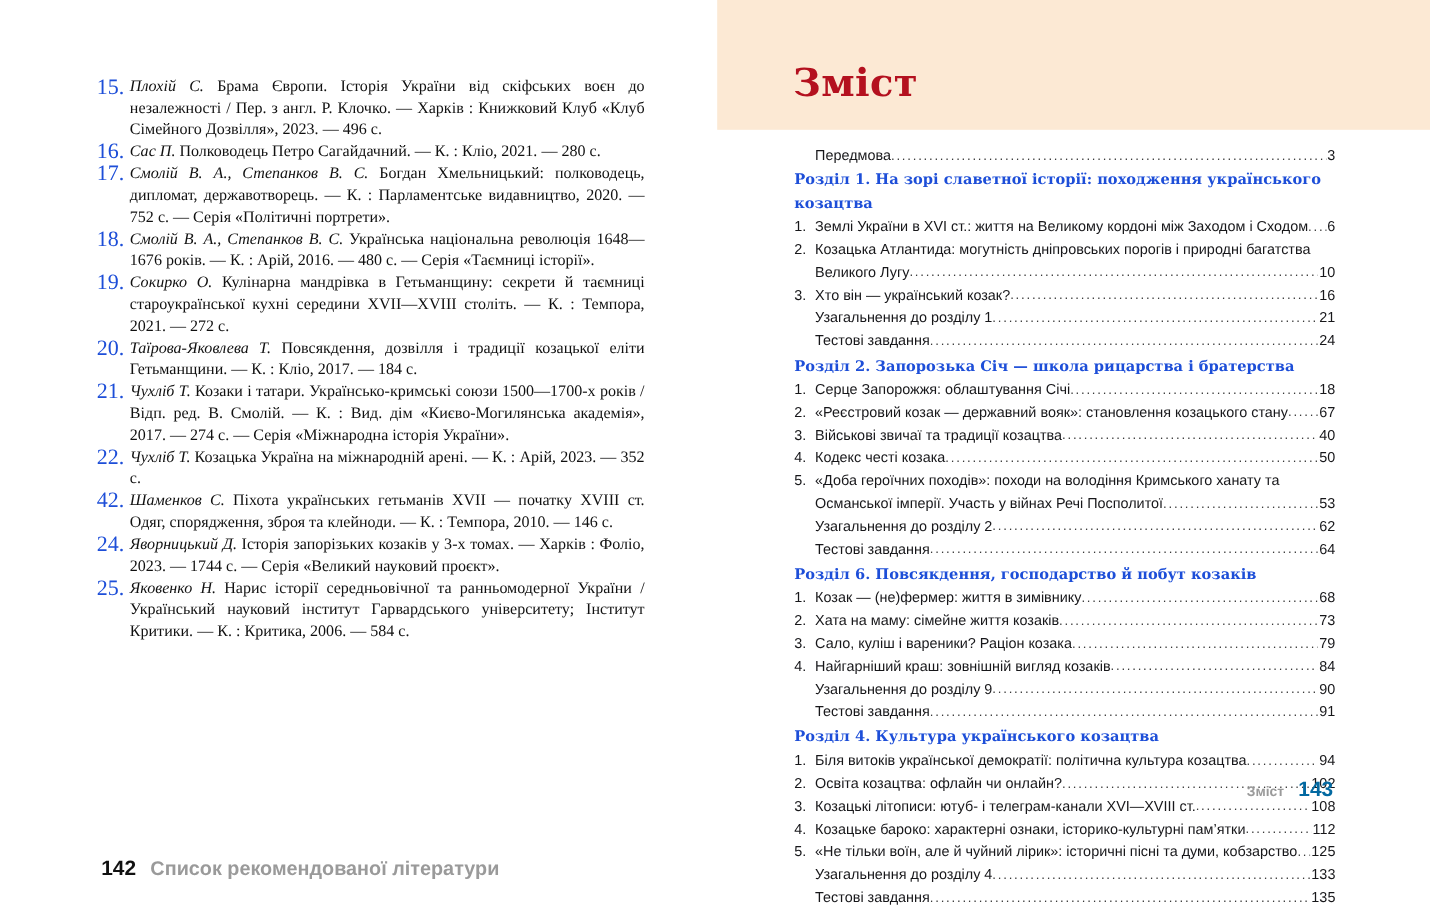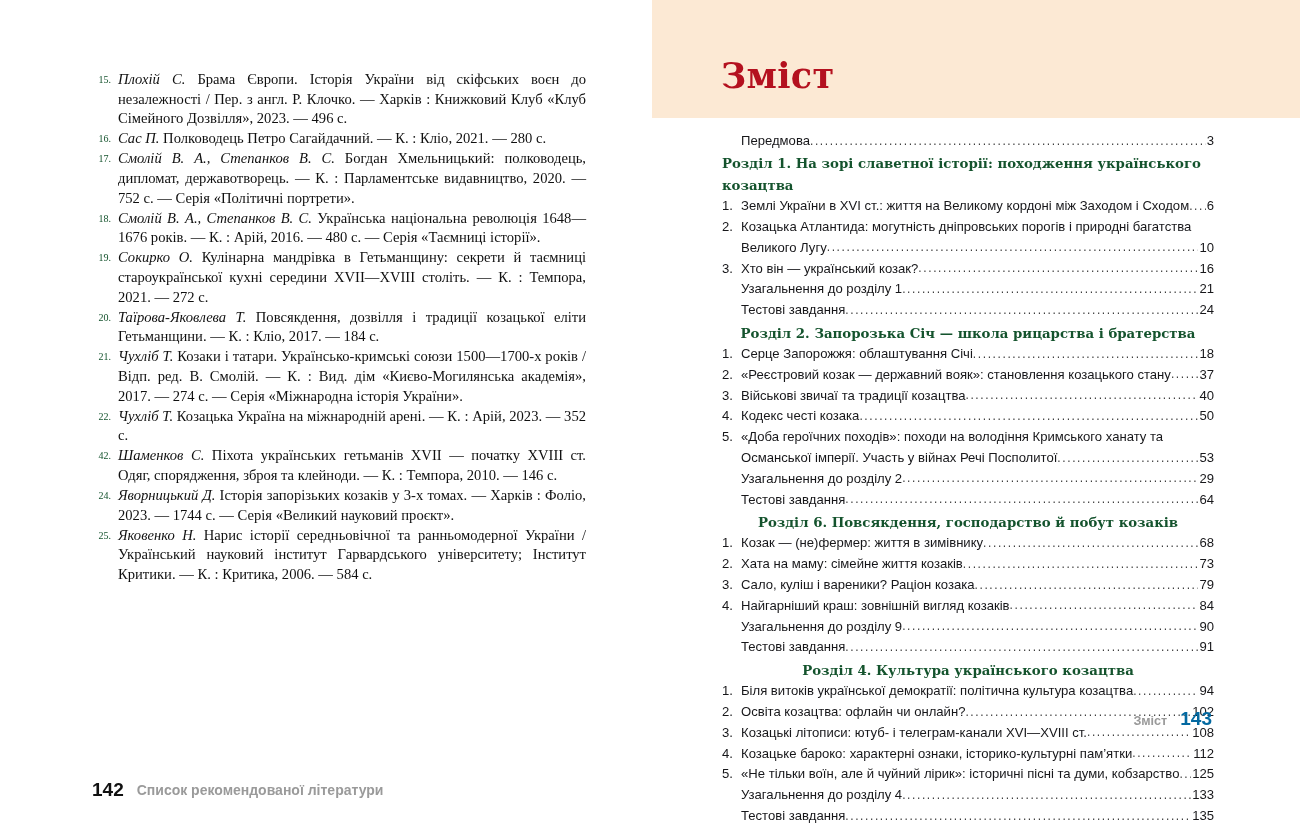--- a/index.html
+++ b/index.html
@@ -42,23 +42,22 @@
     color: #101010;
     text-align: justify;
     text-justify: inter-word;
     hyphens: manual;
   }
   .biblio-num {
     position: absolute;
     left: 0;
     top: 0;
     width: 23px;
-    text-align: right;
-    font-size: 10px;
-    color: #14532d;
+    font-size: 20px;
+    color: #1d4ed8;
   }
   .biblio-text i, .biblio-text em {
     font-style: italic;
   }
   .biblio-text {
     display: block;
   }
 
   
   #right-page {
@@ -98,24 +97,23 @@
     align-items: baseline;
     font-size: 13.1px;
     line-height: 20.8px;
     color: #17171a;
     width: 100%;
   }
   .toc-row.section {
     font-family: "DejaVu Serif", "Liberation Serif", serif;
     font-weight: bold;
     font-size: 13.3px;
-    color: #14532d;
+    color: #1d4ed8;
     line-height: 21.5px;
     margin-top: 1.5px;
-    justify-content: center;
   }
   .toc-num {
     flex: 0 0 auto;
     width: 19px;
     text-align: left;
     color: #17171a;
   }
   .toc-num.blank { width: 19px; }
   .toc-label {
     flex: 0 1 auto;
@@ -146,31 +144,31 @@
     flex: 0 0 auto;
     width: 19px;
   }
 
   
   #footer-left {
     position: absolute;
     left: 92px;
     bottom: 26px;
     display: flex;
-    align-items: center;
+    align-items: flex-start;
     gap: 13px;
     font-family: "Liberation Sans", "DejaVu Sans", sans-serif;
   }
   #footer-left .folio {
     font-size: 19px;
     font-weight: bold;
     color: #111111;
   }
   #footer-left .caption {
-    font-size: 14px;
+    font-size: 18px;
     font-weight: bold;
     color: #9a9a9a;
   }
   #footer-right {
     position: absolute;
     right: 88px;
     bottom: 26px;
     display: flex;
     align-items: baseline;
     gap: 13px;
@@ -300,21 +298,21 @@
         <div class="toc-row">
           <span class="toc-num">1.</span>
           <span class="toc-label">Серце Запорожжя: облаштування Січі</span>
           <span class="toc-dots">............................................................................................................................................................................................................................</span>
           <span class="toc-page">18</span>
         </div>
         <div class="toc-row">
           <span class="toc-num">2.</span>
           <span class="toc-label">«Реєстровий козак — державний вояк»: становлення козацького стану</span>
           <span class="toc-dots">............................................................................................................................................................................................................................</span>
-          <span class="toc-page">37</span>
+          <span class="toc-page">67</span>
         </div>
         <div class="toc-row">
           <span class="toc-num">3.</span>
           <span class="toc-label">Військові звичаї та традиції козацтва</span>
           <span class="toc-dots">............................................................................................................................................................................................................................</span>
           <span class="toc-page">40</span>
         </div>
         <div class="toc-row">
           <span class="toc-num">4.</span>
           <span class="toc-label">Кодекс честі козака</span>
@@ -328,21 +326,21 @@
         <div class="toc-row continuation">
           <span class="toc-cont-indent"></span>
           <span class="toc-label">Османської імперії. Участь у війнах Речі Посполитої</span>
           <span class="toc-dots"> ............................................................................................................................................................................................................................</span>
           <span class="toc-page">53</span>
         </div>
         <div class="toc-row">
           <span class="toc-num blank"></span>
           <span class="toc-label">Узагальнення до розділу 2</span>
           <span class="toc-dots">............................................................................................................................................................................................................................</span>
-          <span class="toc-page">29</span>
+          <span class="toc-page">62</span>
         </div>
         <div class="toc-row">
           <span class="toc-num blank"></span>
           <span class="toc-label">Тестові завдання</span>
           <span class="toc-dots">............................................................................................................................................................................................................................</span>
           <span class="toc-page">64</span>
         </div>
         <div class="toc-row section">
           <span>Розділ 6. Повсякдення, господарство й побут козаків</span>
         </div>

